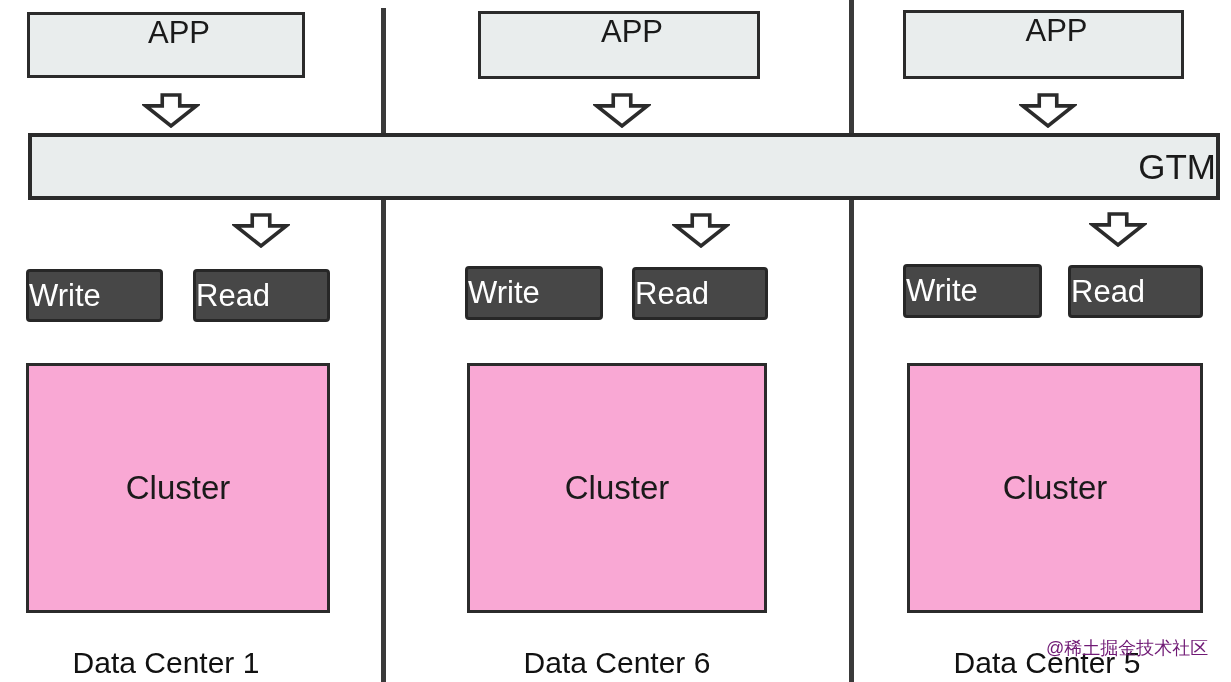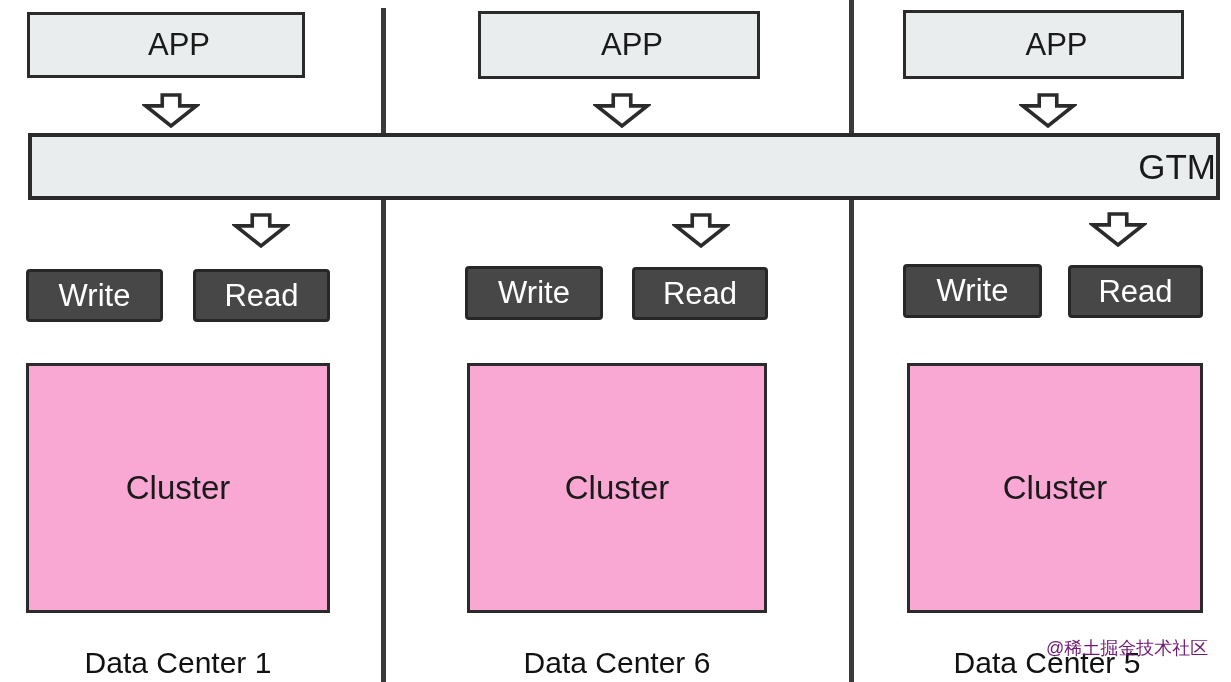--- a/index.html
+++ b/index.html
@@ -19,21 +19,20 @@
   .divider {
     background: #3a3a3a;
     z-index: 1;
   }
 
   .light-box {
     background: #e9eded;
     border: 3px solid #2b2b2b;
     color: #1a1a1a;
     display: flex;
-    align-items: center;
     justify-content: center;
     font-size: 31px;
     z-index: 2;
     padding-left: 26px;
   }
 
   .gtm-bar {
     background: #e9eded;
     border: 4px solid #2b2b2b;
     color: #1a1a1a;
@@ -44,21 +43,20 @@
     z-index: 2;
   }
 
   .dark-box {
     background: #474747;
     border: 3px solid #272727;
     border-radius: 4px;
     color: #ffffff;
     display: flex;
     align-items: center;
-    justify-content: center;
     font-size: 31px;
     z-index: 2;
   }
 
   .cluster-box {
     background: #f9a8d4;
     border: 3px solid #2b2b2b;
     color: #1a1a1a;
     display: flex;
     align-items: center;
@@ -111,21 +109,21 @@
   </div>
   <div class="abs dark-box" style="left:26px; top:269px; width:137px; height:53px;">
     <span>Write</span>
   </div>
   <div class="abs dark-box" style="left:193px; top:269px; width:137px; height:53px;">
     <span>Read</span>
   </div>
   <div class="abs cluster-box" style="left:26px; top:363px; width:304px; height:250px;">
     <span>Cluster</span>
   </div>
-  <div class="abs dc-label" style="left:26px; top:646px; width:304px;">Data Center 1</div>
+  <div class="abs dc-label" style="left:14px; top:646px; width:304px;">Data Center 1</div>
 
   <div class="abs light-box" style="left:478px; top:11px; width:282px; height:68px;">
     <span>APP</span>
   </div>
   <div class="abs arrow" style="left:593px; top:93px; width:58px; height:35px;">
     <svg viewBox="0 0 56 34">
         <path d="M19.5 2 H36.5 V12.5 H52.5 L28 32 L3.5 12.5 H19.5 Z" fill="#ffffff" stroke="#2b2b2b" stroke-width="3.5" stroke-linejoin="miter"></path>
       </svg>
   </div>
   <div class="abs arrow" style="left:672px; top:213px; width:58px; height:35px;">

